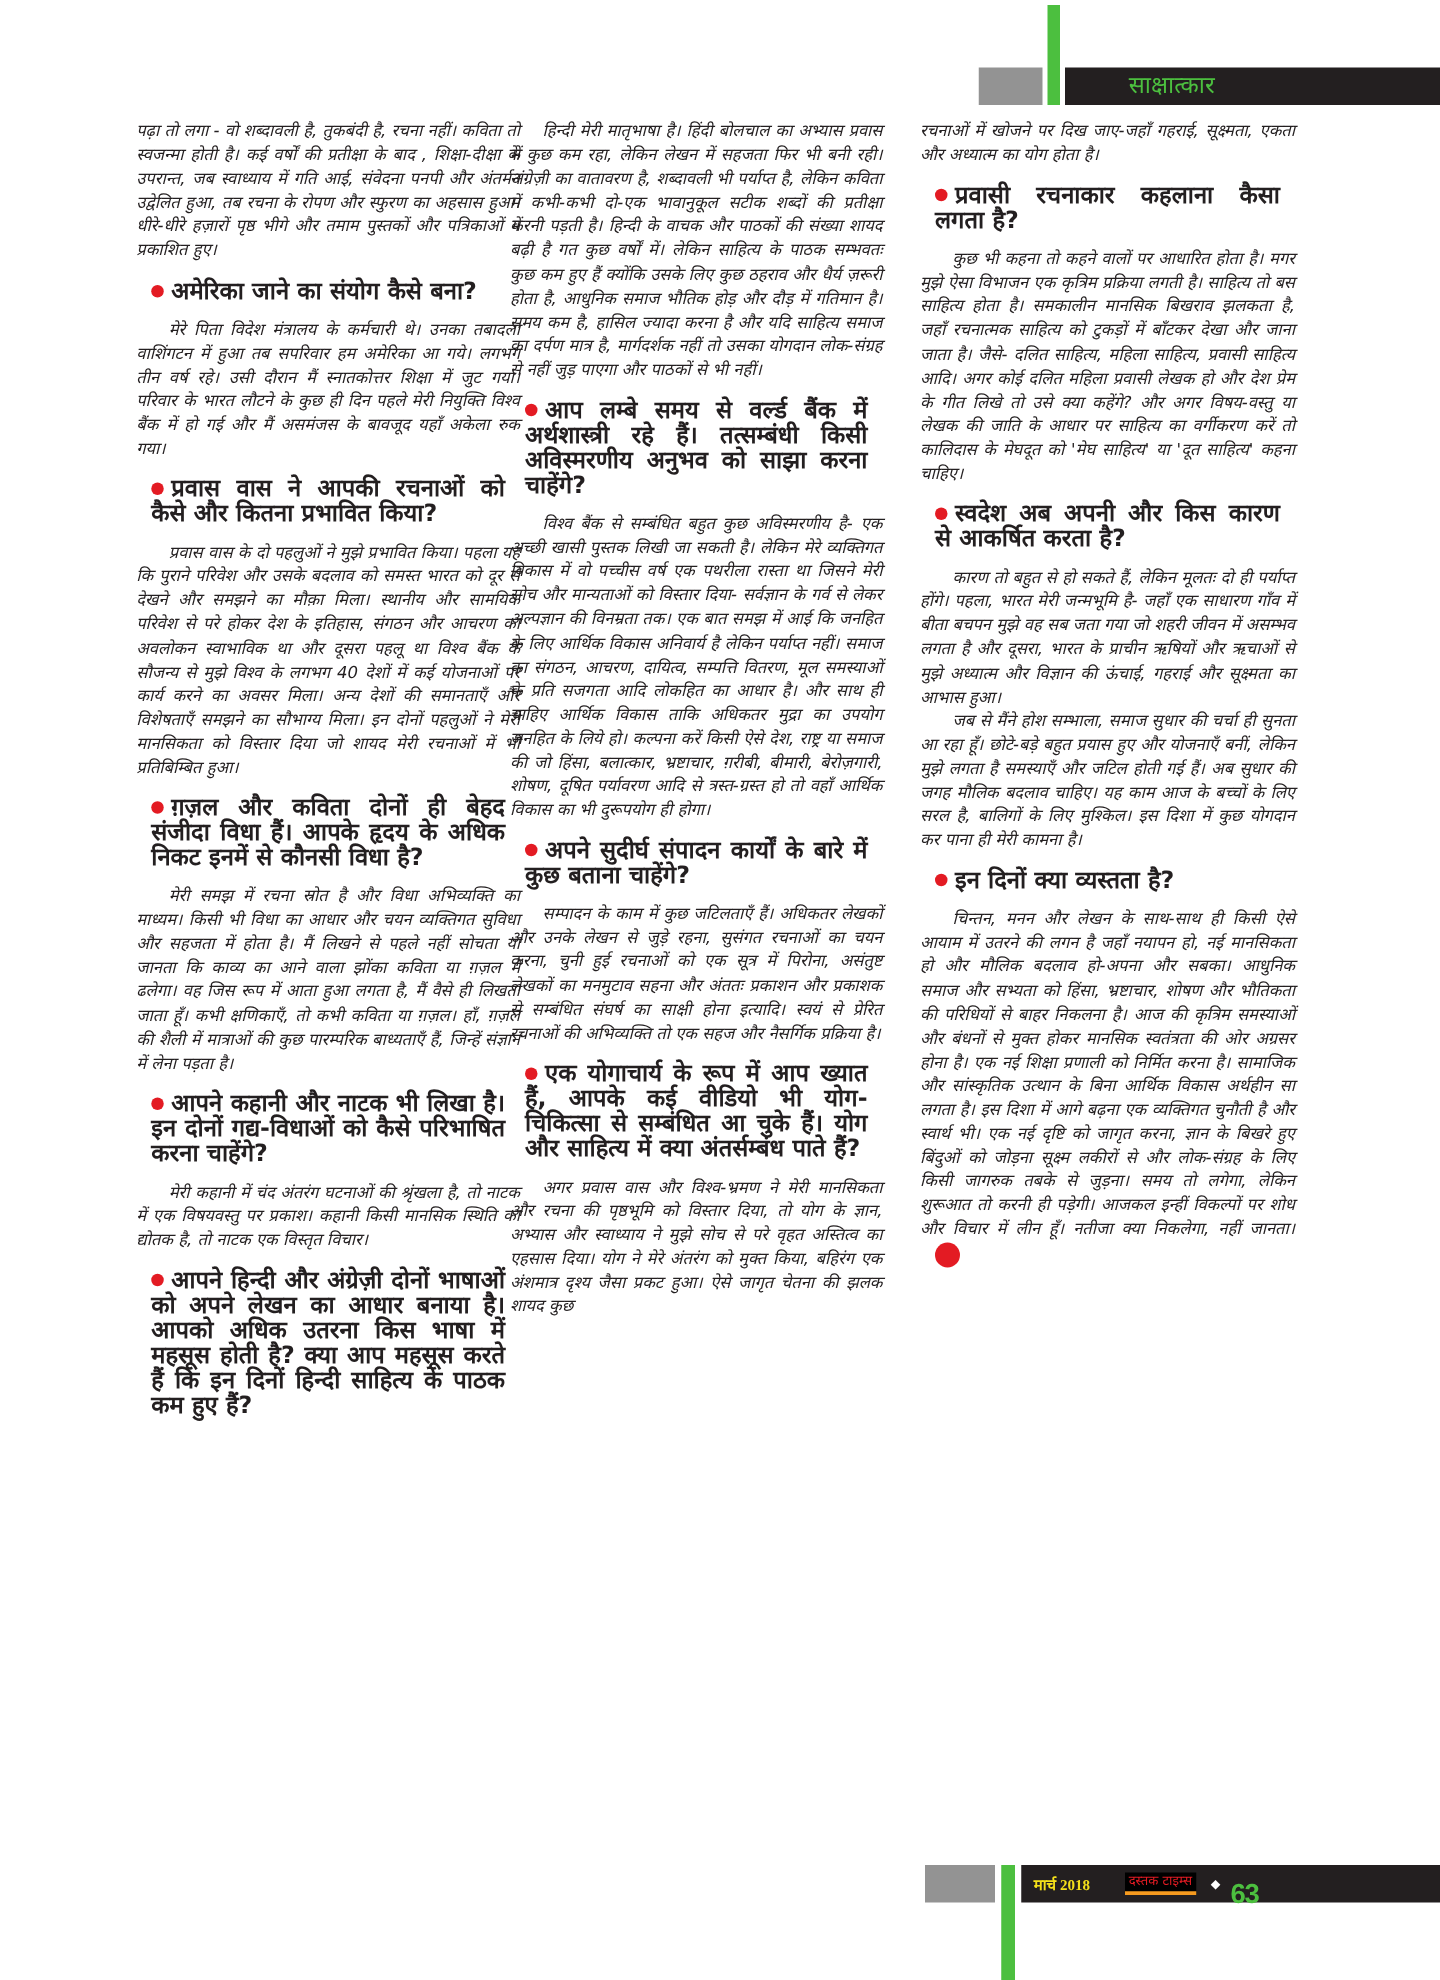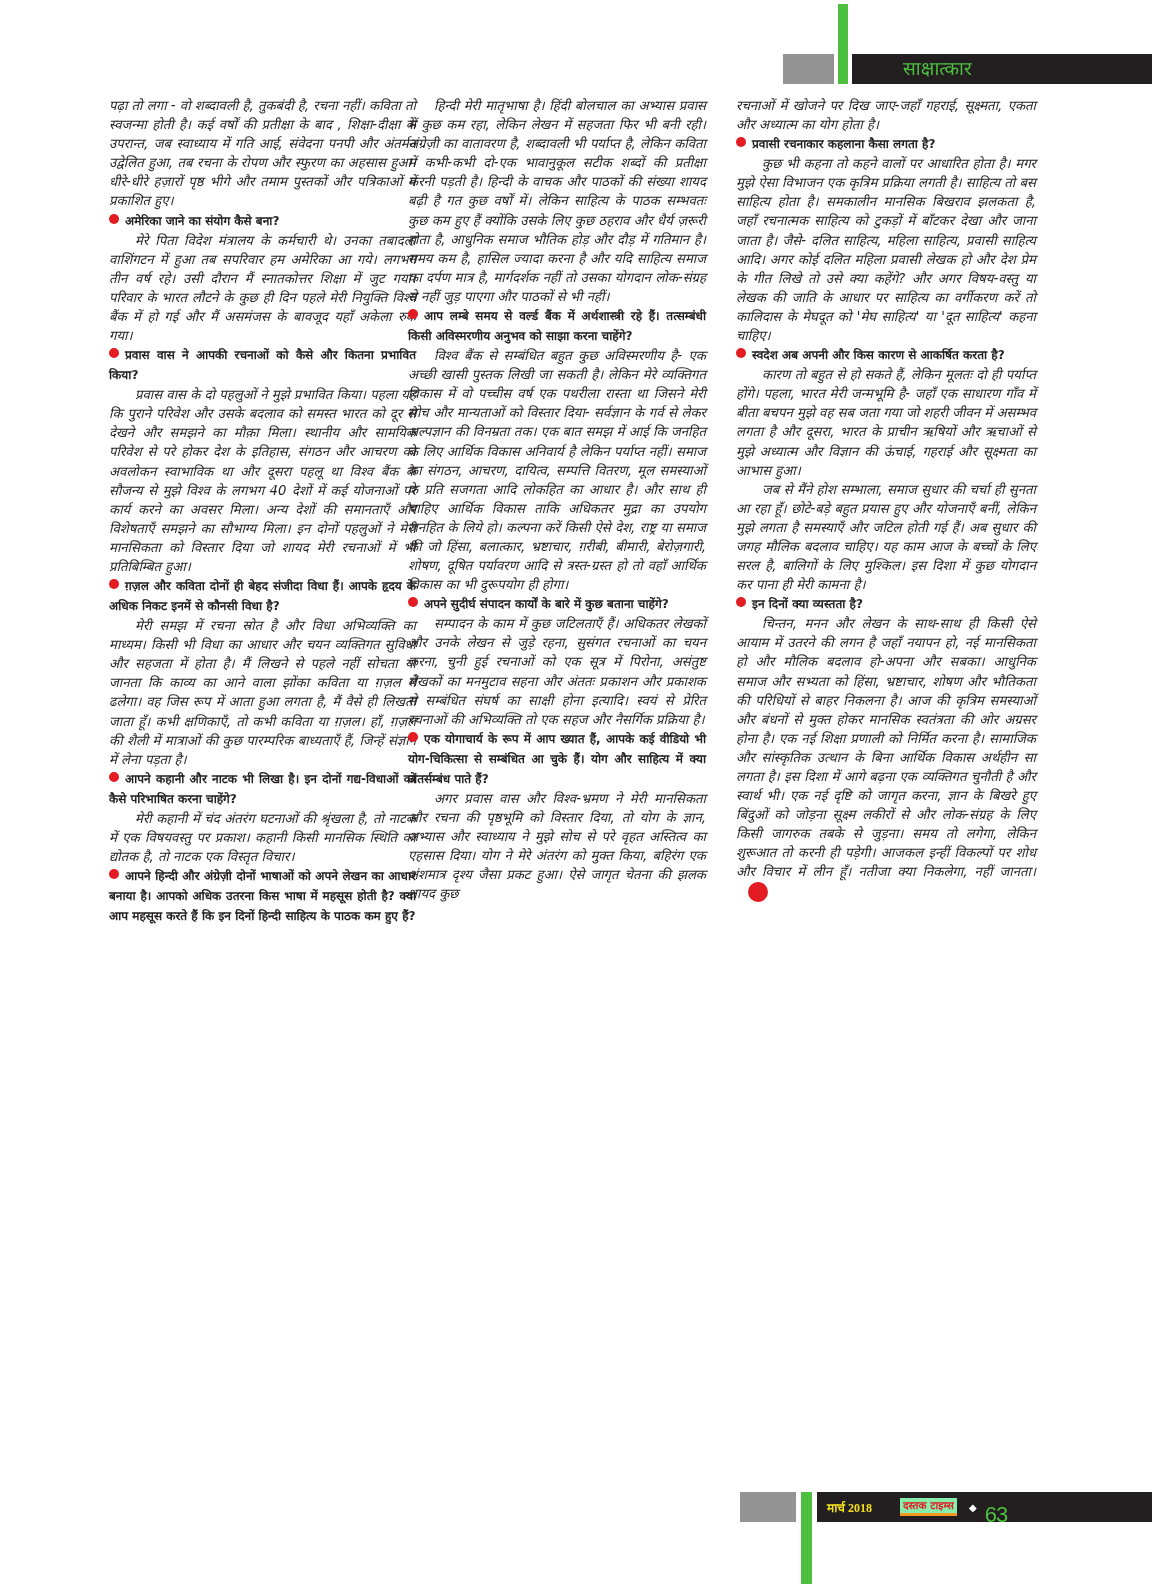--- a/index.html
+++ b/index.html
@@ -11,34 +11,34 @@
   .green-bar-top { position: absolute; left: 838px; top: 4px; width: 10px; height: 80px; background: #4cbf3f; }
   .hdr-black { position: absolute; left: 852px; top: 54px; width: 300px; height: 30px; background: #231f20; }
   .hdr-title { position: absolute; left: 903px; top: 55px; font-size: 19px; color: #4cbf3f; line-height: 28px; font-family: Liberation Serif, serif; }
 
   
   .ftr-gray { position: absolute; left: 740px; top: 1492px; width: 56px; height: 30px; background: #939393; }
   .green-bar-bottom { position: absolute; left: 801px; top: 1492px; width: 11px; height: 92px; background: #4cbf3f; }
   .ftr-black { position: absolute; left: 817px; top: 1492px; width: 335px; height: 30px; background: #231f20;
                display: flex; align-items: center; }
   .ftr-date { color: #f4e01a; font-weight: bold; font-size: 12px; margin-left: 10px; font-family: Liberation Serif, serif; }
-  .ftr-logo { margin-left: 28px; background: #86efac; padding: 1px 3px; font-size: 10.5px; font-weight: bold; color: #e31b23;
+  .ftr-logo { margin-left: 28px; background: #000000; padding: 1px 3px; font-size: 10.5px; font-weight: normal; color: #e31b23;
               border-bottom: 3px solid #f59a1f; line-height: 13px; }
   .ftr-diamond { color: #ffffff; font-size: 10px; margin-left: 12px; }
-  .ftr-page { color: #4cbf3f; font-weight: normal; font-size: 22px; margin-left: 8px; font-family: "Liberation Sans", sans-serif; letter-spacing: -1px; margin-top: 16px; }
+  .ftr-page { color: #4cbf3f; font-weight: bold; font-size: 22px; margin-left: 8px; font-family: "Liberation Sans", sans-serif; letter-spacing: -1px; margin-top: 16px; }
 
   
   .col { position: absolute; top: 96px; font-size: 13.2px; line-height: 19.1px; text-align: justify; }
   .col1 { left: 109px; width: 307px; }
   .col2 { left: 408px; width: 298px; }
   .col3 { left: 736px; width: 300px; }
 
   .para { margin: 0; text-indent: 0; font-style: italic; }
   .para.indent { text-indent: 26px; }
-  .q { margin: 0; font-weight: bold; font-size: 12px; line-height: 20px; color: #231f20; }
+  .q { margin: 12px; font-weight: bold; font-size: 19px; line-height: 20px; color: #231f20; }
   .bullet { display: inline-block; width: 10px; height: 10px; border-radius: 50%; background: #e31b23;
             margin-right: 6px; vertical-align: 1px; }
   .end-mark { display: inline-block; width: 20px; height: 20px; border-radius: 50%; background: #e31b23;
               vertical-align: -4px; margin-left: 12px; }
 </style>
 </head>
 <body>
 
 <div class="hdr-gray"></div>
 <div class="green-bar-top"></div>

